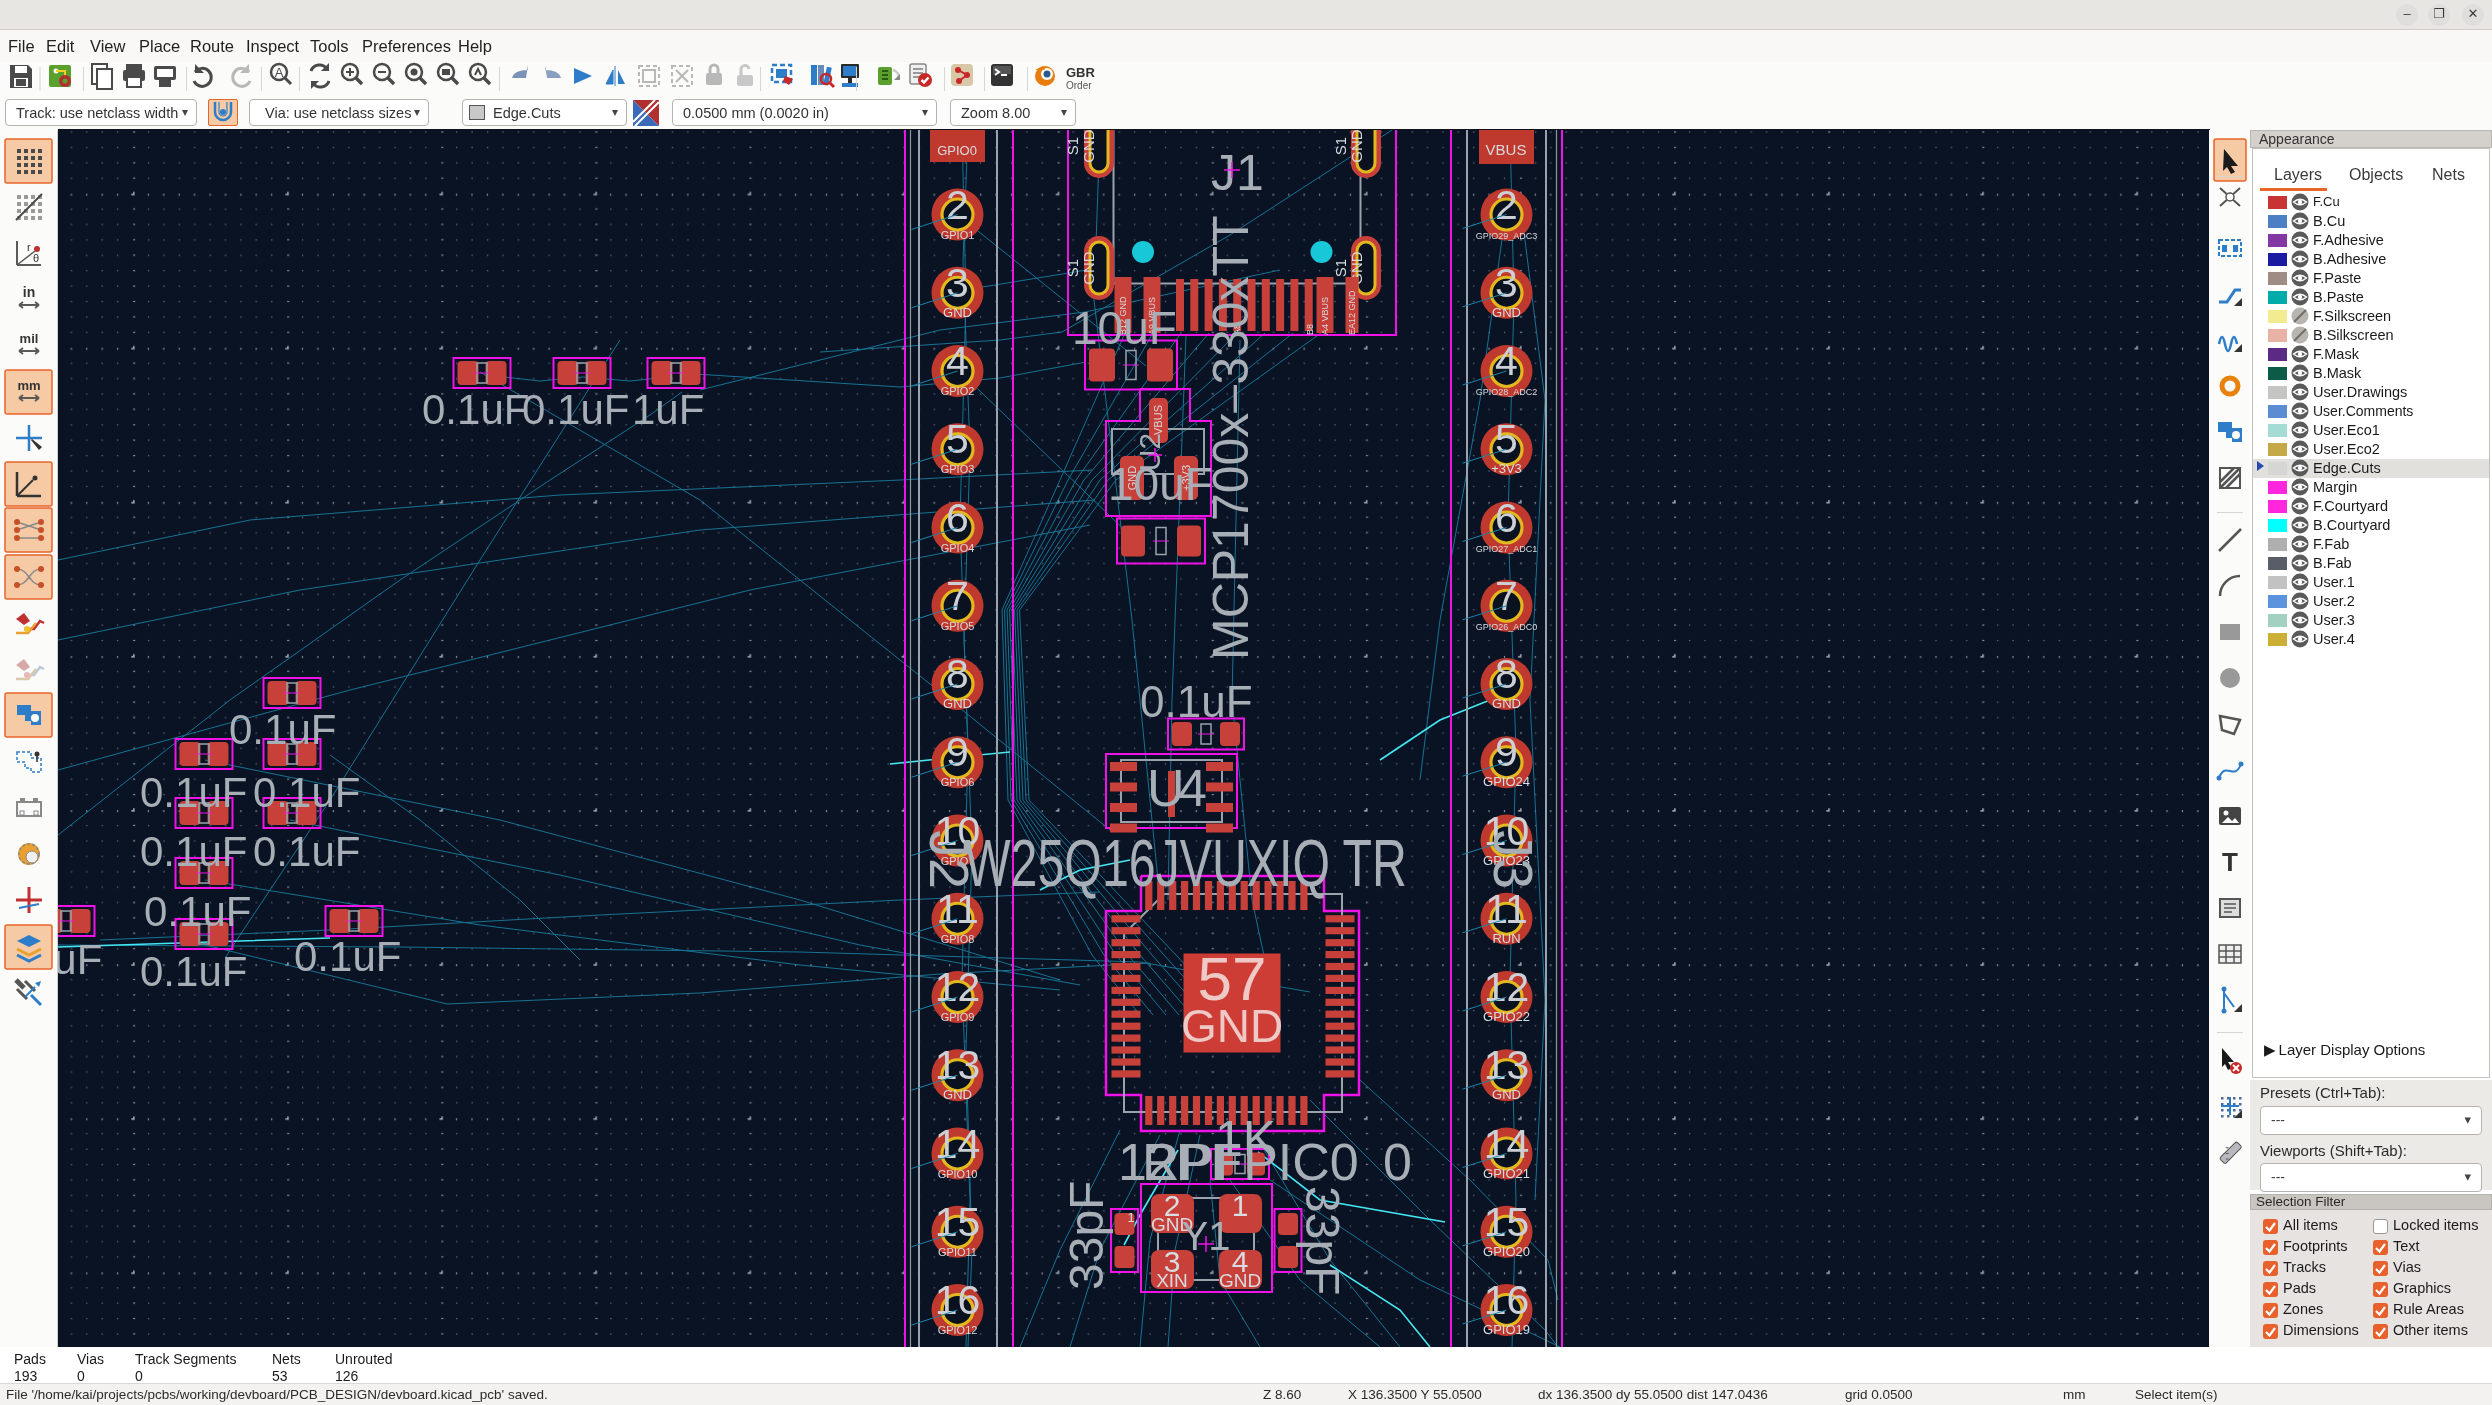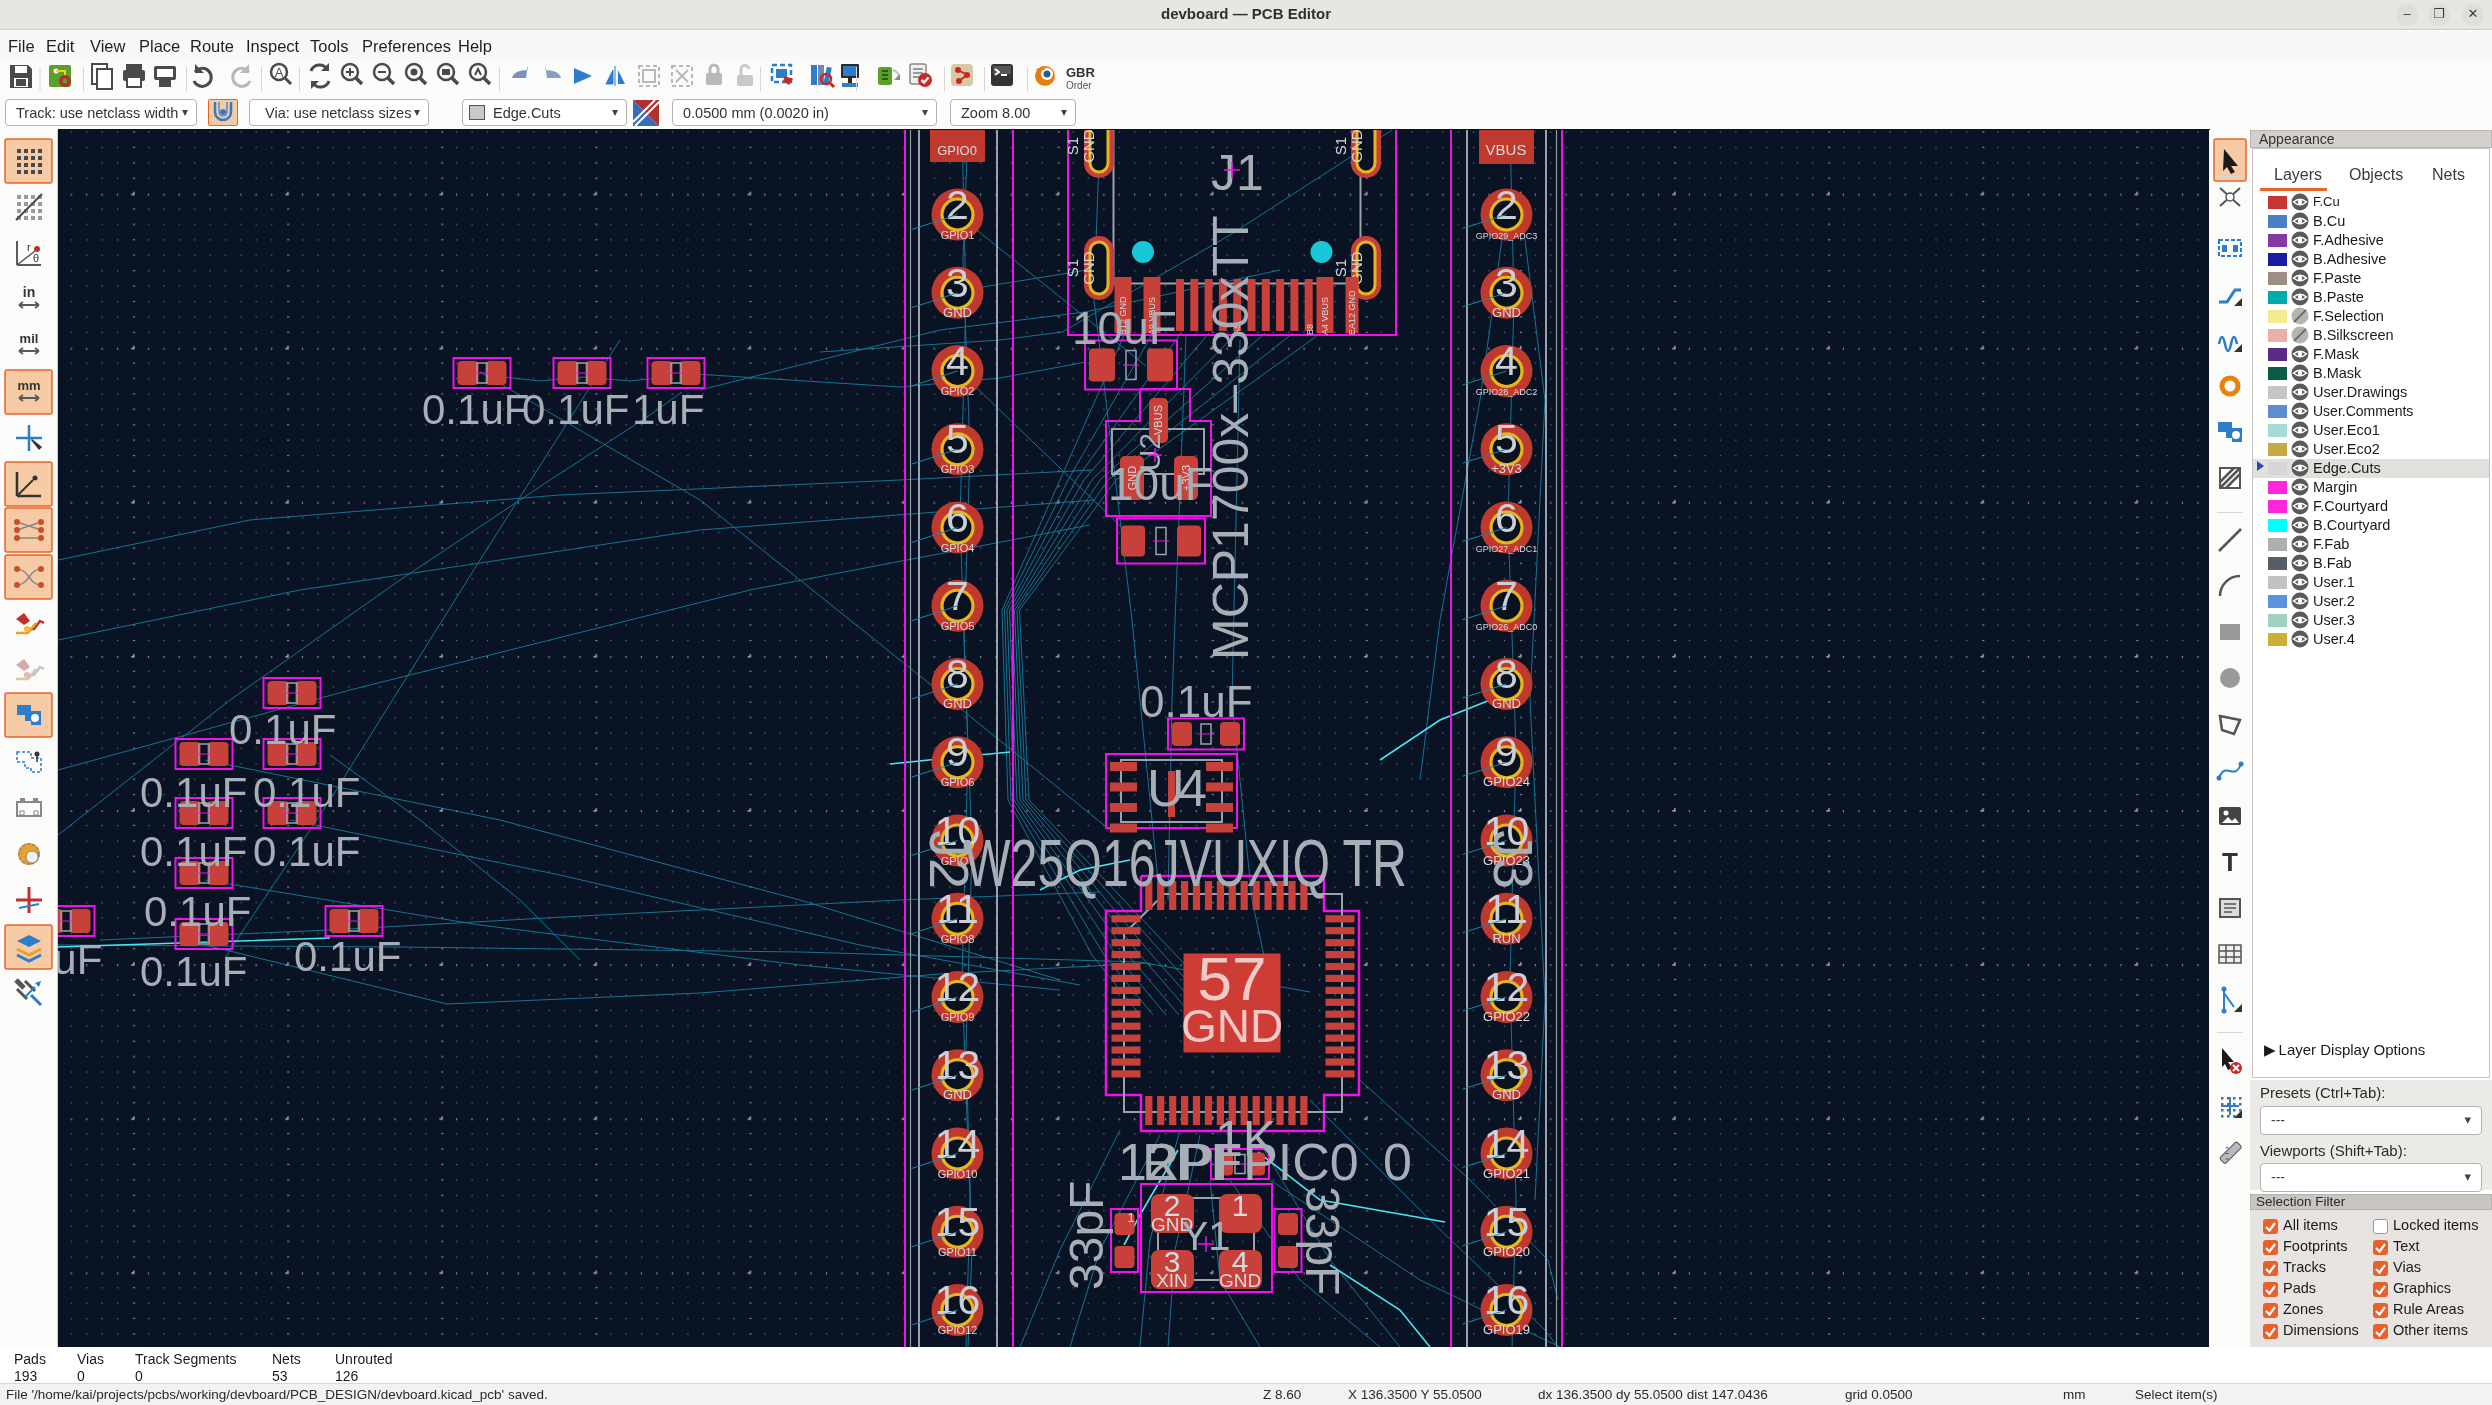--- a/index.html
+++ b/index.html
@@ -18,21 +18,20 @@
   #righttools { position:absolute; left:2209px; top:130px; width:41px; height:1217px; background:#fbfbfa; }
   #panel { position:absolute; left:2250px; top:130px; width:242px; height:1217px; background:#fff; }
   .hl { background:#f6caa4; border:1px solid #e8662a; border-radius:2px; }
   #status1 { position:absolute; left:0; top:1347px; width:2492px; height:36px; background:#fff; font-size:14px; color:#1a1a1a; }
   #status2 { position:absolute; left:0; top:1383px; width:2492px; height:22px; background:#f3f2f0; border-top:1px solid #dad8d5; font-size:13.5px; color:#2a2a2a; }
   #canvas { position:absolute; left:58px; top:130px; }
 </style>
 </head>
 <body>
 <div id="titlebar">
-  <div class="t">devboard — PCB Editor</div>
   <div class="winbtn" style="left:2396px;">–</div>
   <div class="winbtn" style="left:2428px;">❐</div>
   <div class="winbtn" style="left:2462px;">✕</div>
 </div>
 <div id="menubar">
   <span style="left:8px;">File</span>
   <span style="left:46px;">Edit</span>
   <span style="left:90px;">View</span>
   <span style="left:139px;">Place</span>
   <span style="left:190px;">Route</span>
@@ -1252,21 +1251,21 @@
       <circle cx="9" cy="9" r="8.5" fill="#5a5a5a"></circle>
       <path d="M2.5 9 Q9 3.5 15.5 9 Q9 14.5 2.5 9 Z" fill="none" stroke="#fff" stroke-width="1.5"></path>
       <circle cx="9" cy="9" r="2.2" fill="#fff"></circle>
     </svg>
     <div style="position:absolute;left:63px;top:159px;font-size:14.5px;color:#1a1a1a;">B.Paste</div>
     <div style="position:absolute;left:18px;top:180px;width:19px;height:13px;background:#f3eb8f;"></div>
     <svg style="position:absolute;left:41px;top:177px;" width="18" height="18">
       <circle cx="9" cy="9" r="8.5" fill="#b8b5b1"></circle>
       <path d="M3 15 L15 3" stroke="#706d69" stroke-width="2"></path>
     </svg>
-    <div style="position:absolute;left:63px;top:178px;font-size:14.5px;color:#1a1a1a;">F.Selection</div>
+    <div style="position:absolute;left:63px;top:178px;font-size:14.5px;color:#1a1a1a;">F.Silkscreen</div>
     <div style="position:absolute;left:18px;top:199px;width:19px;height:13px;background:#e8b2a7;"></div>
     <svg style="position:absolute;left:41px;top:196px;" width="18" height="18">
       <circle cx="9" cy="9" r="8.5" fill="#b8b5b1"></circle>
       <path d="M3 15 L15 3" stroke="#706d69" stroke-width="2"></path>
     </svg>
     <div style="position:absolute;left:63px;top:197px;font-size:14.5px;color:#1a1a1a;">B.Silkscreen</div>
     <div style="position:absolute;left:18px;top:218px;width:19px;height:13px;background:#5b2a84;"></div>
     <svg style="position:absolute;left:41px;top:215px;" width="18" height="18">
       <circle cx="9" cy="9" r="8.5" fill="#5a5a5a"></circle>
       <path d="M2.5 9 Q9 3.5 15.5 9 Q9 14.5 2.5 9 Z" fill="none" stroke="#fff" stroke-width="1.5"></path>

